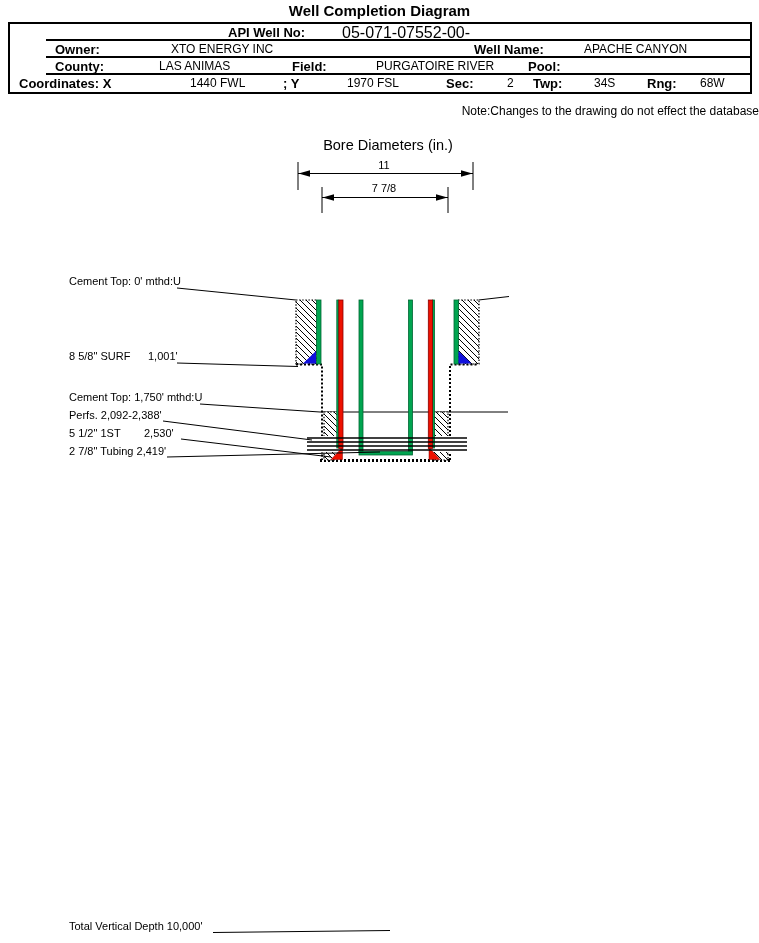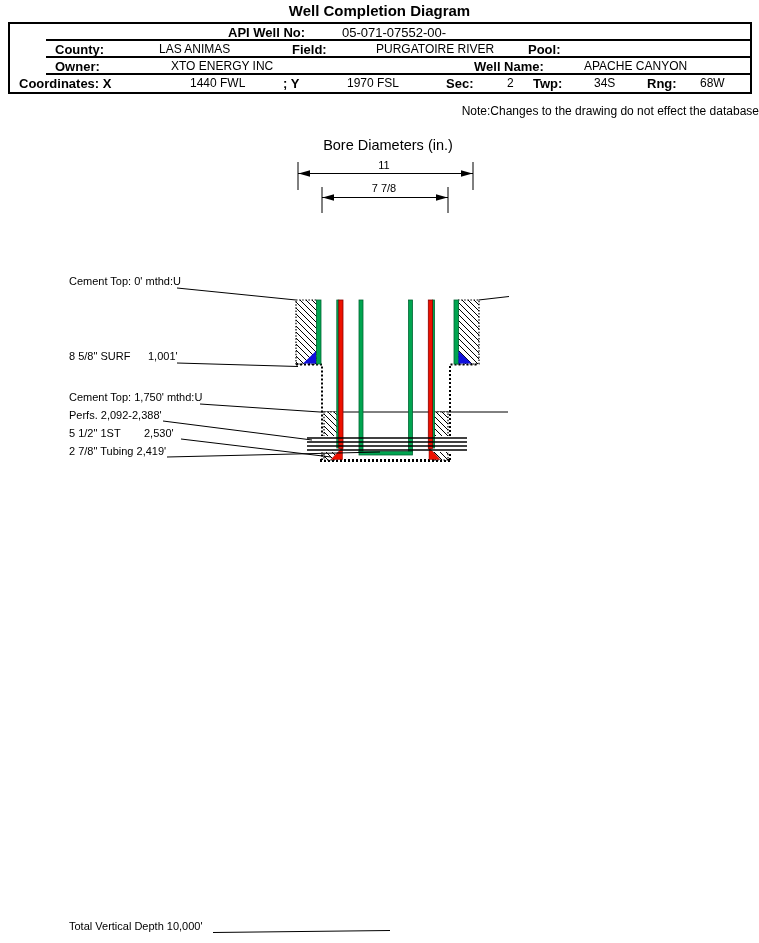--- a/index.html
+++ b/index.html
@@ -14,21 +14,21 @@
   }
   .hdr-table {
     position:absolute; top:22px; left:8px; width:744px;
     border:2px solid #000;
   }
   .hdr-row { position:relative; height:17px; line-height:17px; }
   .hdr-row.sep { border-bottom:2px solid #000;margin-left:36px; }
   .hdr-row span { position:absolute; top:0; white-space:nowrap; }
   .lbl { font-weight:bold; font-size:13px; }
   .val { font-size:12px; }
-  .val13 { font-size:13px; }
+  .val13 { font-size:16px; }
   .note {
     position:absolute; top:104px; left:0; width:759px; text-align:right;
     font-size:12px;
   }
   svg.drawing { position:absolute; top:0; left:0; }
   svg text { font-family:"Liberation Sans", sans-serif; font-size:11px; fill:#000; }
   svg text.mid { text-anchor:middle; }
   svg text.t14 { font-size:14.5px; }
   .blk { stroke:#000; stroke-width:1; fill:none; }
   .blk15 { stroke:#000; stroke-width:1.5; fill:none; }
@@ -48,32 +48,32 @@
 <div class="page">
 
   <div class="doc-title">Well Completion Diagram</div>
 
   <div class="hdr-table">
     <div class="hdr-row sep">
       <span class="lbl" style="left:182px">API Well No:</span>
       <span class="val13" style="left:296px">05-071-07552-00-</span>
     </div>
     <div class="hdr-row sep">
+      <span class="lbl" style="left:9px">Owner:</span>
+      <span class="val" style="left:125px">XTO ENERGY INC</span>
+      <span class="lbl" style="left:428px">Well Name:</span>
+      <span class="val" style="left:538px">APACHE CANYON</span>
+    </div>
+    <div class="hdr-row sep">
       <span class="lbl" style="left:9px">County:</span>
       <span class="val" style="left:113px">LAS ANIMAS</span>
       <span class="lbl" style="left:246px">Field:</span>
       <span class="val" style="left:330px">PURGATOIRE RIVER</span>
       <span class="lbl" style="left:482px">Pool:</span>
       <span class="val" style="left:528px"></span>
-    </div>
-    <div class="hdr-row sep">
-      <span class="lbl" style="left:9px">Owner:</span>
-      <span class="val" style="left:125px">XTO ENERGY INC</span>
-      <span class="lbl" style="left:428px">Well Name:</span>
-      <span class="val" style="left:538px">APACHE CANYON</span>
     </div>
     <div class="hdr-row">
       <span class="lbl" style="left:9px">Coordinates: X</span>
       <span class="val" style="left:180px">1440 FWL</span>
       <span class="lbl" style="left:273px">; Y</span>
       <span class="val" style="left:337px">1970 FSL</span>
       <span class="lbl" style="left:436px">Sec:</span>
       <span class="val" style="left:497px">2</span>
       <span class="lbl" style="left:523px">Twp:</span>
       <span class="val" style="left:584px">34S</span>

